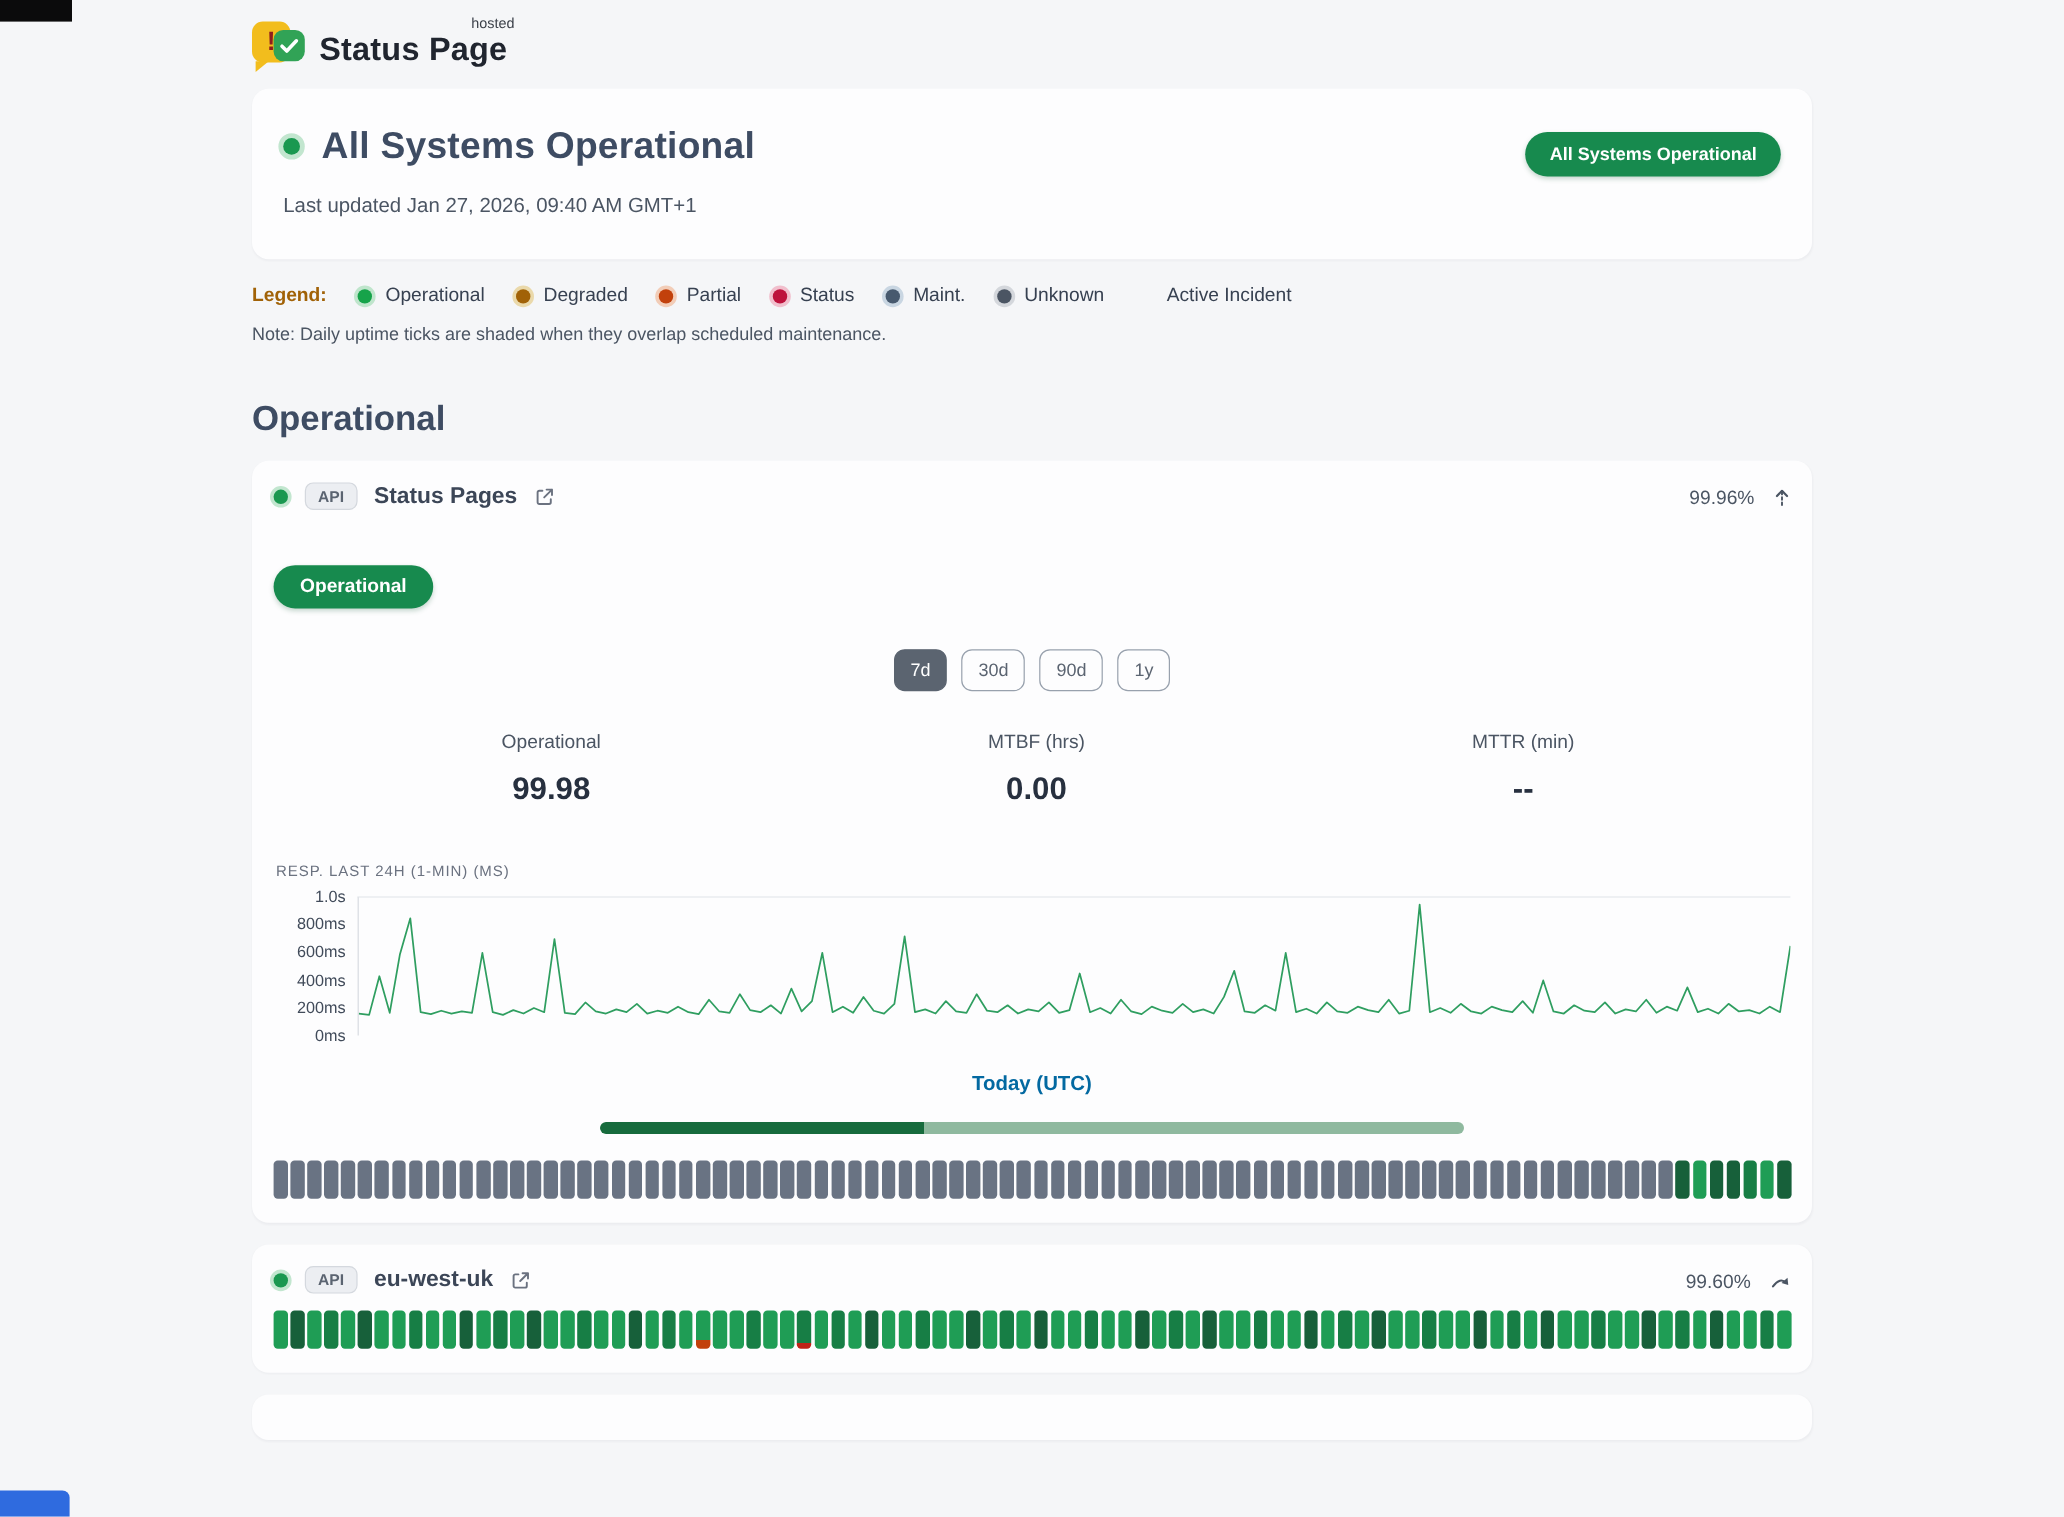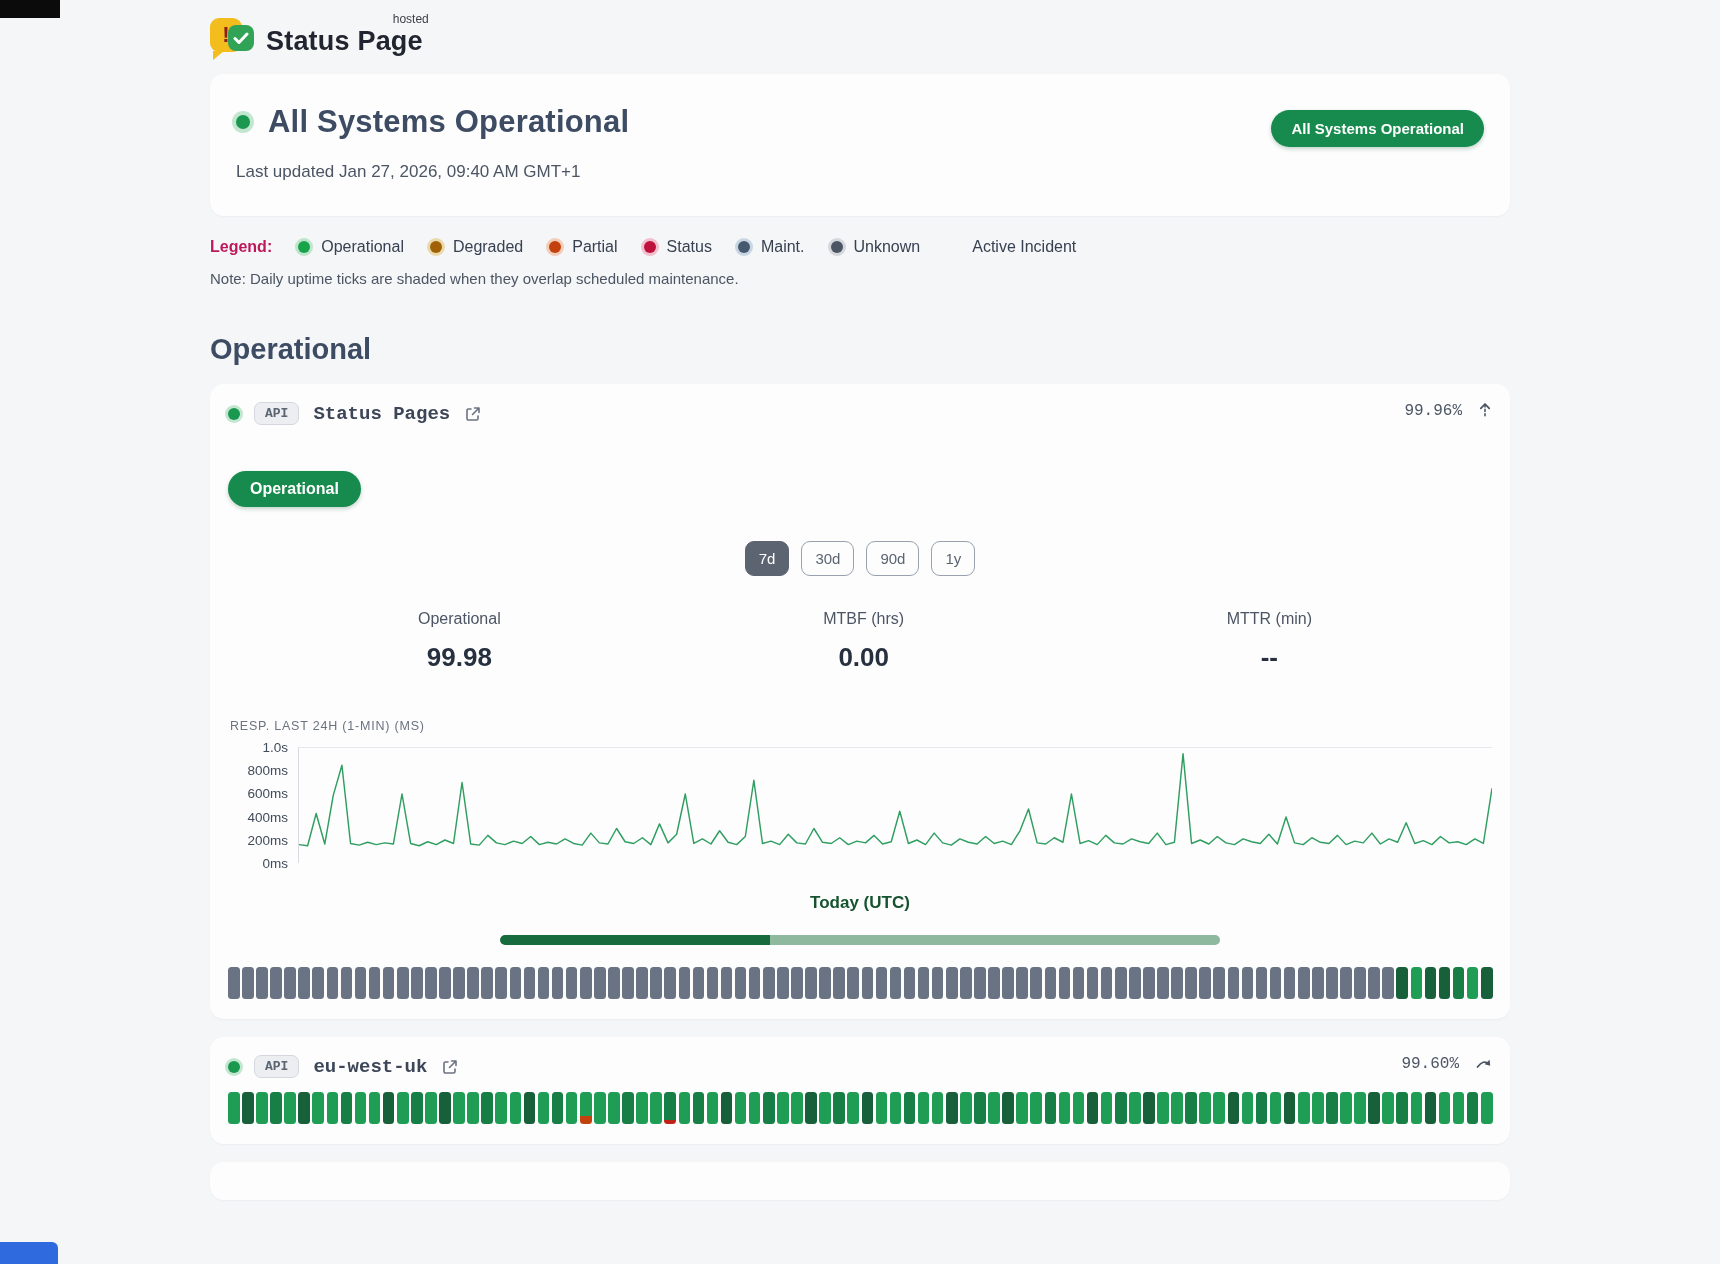--- a/index.html
+++ b/index.html
@@ -32,30 +32,30 @@
   .hero-left { }
   .hero-title-row { display:flex; align-items:center; gap:18px; }
   .dot { display:inline-block; border-radius:50%; }
   .dot-hero { width:14px; height:14px; background:#1a9850; box-shadow:0 0 0 4px #c2e6cf; }
   .hero-title { font-size:31px; font-weight:600; color:#3e4c63; letter-spacing:.2px; }
   .hero-updated { margin-top:22px; margin-left:0; font-size:17px; color:#4b5563; }
   .hero-badge { background:#178a4e; color:#fff; font-weight:bold; font-size:15px; padding:10px 20px; border-radius:999px; margin-top:6px; box-shadow:0 2px 4px rgba(20,90,50,.25); }
 
   
   .legend-row { display:flex; align-items:center; gap:26px; margin-top:22px; font-size:16px; color:#374151; flex-wrap:nowrap; }
-  .legend-label { font-weight:bold; color:#be185d; }
+  .legend-label { font-weight:bold; color:#a16207; }
   .legend-item { display:flex; align-items:center; gap:11px; }
   .legend-dot { width:12px; height:12px; border-radius:50%; }
   .legend-active { margin-left:26px; }
   .legend-note { margin-top:14px; font-size:15px; color:#4b5563; }
 
   
   .components-title { margin-top:46px; font-size:29px; font-weight:600; color:#3e4c63; }
   .card { background:#fdfdfe; border-radius:14px; box-shadow:0 1px 2px rgba(16,24,40,.04); margin-top:18px; padding:18px 18px 20px; }
-  .comp-head { display:flex; align-items:flex-start; justify-content:space-between;font-family:Liberation Mono, monospace; }
+  .comp-head { display:flex; align-items:flex-end; justify-content:space-between; }
   .comp-left { display:flex; align-items:center; gap:14px; }
   .dot-comp { width:12px; height:12px; background:#1a9850; box-shadow:0 0 0 3px #c2e6cf; }
   .api-badge { background:#eceef2; border:1px solid #d4d8de; color:#5b6471; border-radius:7px; padding:3px 10px; font-size:13px; font-weight:600; }
   .comp-name { font-size:19px; font-weight:bold; color:#3c4657; }
   .comp-right { display:flex; align-items:center; gap:16px; color:#4b5563; font-size:16px; }
   .icon-btn { background:none; border:none; cursor:pointer; display:flex; align-items:center; padding:0; }
 
   .status-pill { display:inline-block; background:#178a4e; color:#fff; font-weight:bold; font-size:16px; padding:9px 22px; border-radius:999px; margin-top:46px; box-shadow:0 2px 4px rgba(20,90,50,.25); }
 
   .range-row { display:flex; justify-content:center; gap:12px; margin-top:34px; }
@@ -70,21 +70,21 @@
   .chart-block { margin-top:46px; }
   .chart-title { font-size:12.5px; letter-spacing:.8px; color:#6b7280; margin-left:2px; }
   .chart-wrap { display:flex; margin-top:14px; }
   .chart-ylabels { position:relative; width:60px; margin-right:10px; }
   .chart-ylabels div { position:absolute; right:0; transform:translateY(-50%); font-size:13.5px; color:#414b5a; }
   .chart-area { position:relative; flex:1; height:116px; border-left:1px solid #d7dbe1; border-top:1px solid #e5e8ec; }
   .chart-area svg { position:absolute; inset:0; width:100%; height:100%; }
   .chart-xlabels { position:relative; height:22px; margin-left:70px; margin-top:8px; }
   .chart-xlabels div { position:absolute; transform:translateX(-40%); font-size:13.5px; color:#414b5a; }
 
-  .center-label { text-align:center; font-size:17px; font-weight:600; color:#14532d; }
+  .center-label { text-align:center; font-size:17px; font-weight:600; color:#0369a1; }
   .today-label { margin-top:30px; }
   .today-bar { width:720px; height:10px; border-radius:6px; background:#8fb99f; margin:22px auto 0; overflow:hidden; }
   .today-fill { height:100%; background:#176b3d; border-radius:6px 0 0 6px; }
   .days-label { margin-top:36px; }
 
   .tickbar { display:flex; gap:2.5px; margin-top:22px; }
   .tickbar .tick { flex:1; height:32px; border-radius:3.5px; }
   .tickbar-sm { margin-top:14px; }
 
   

